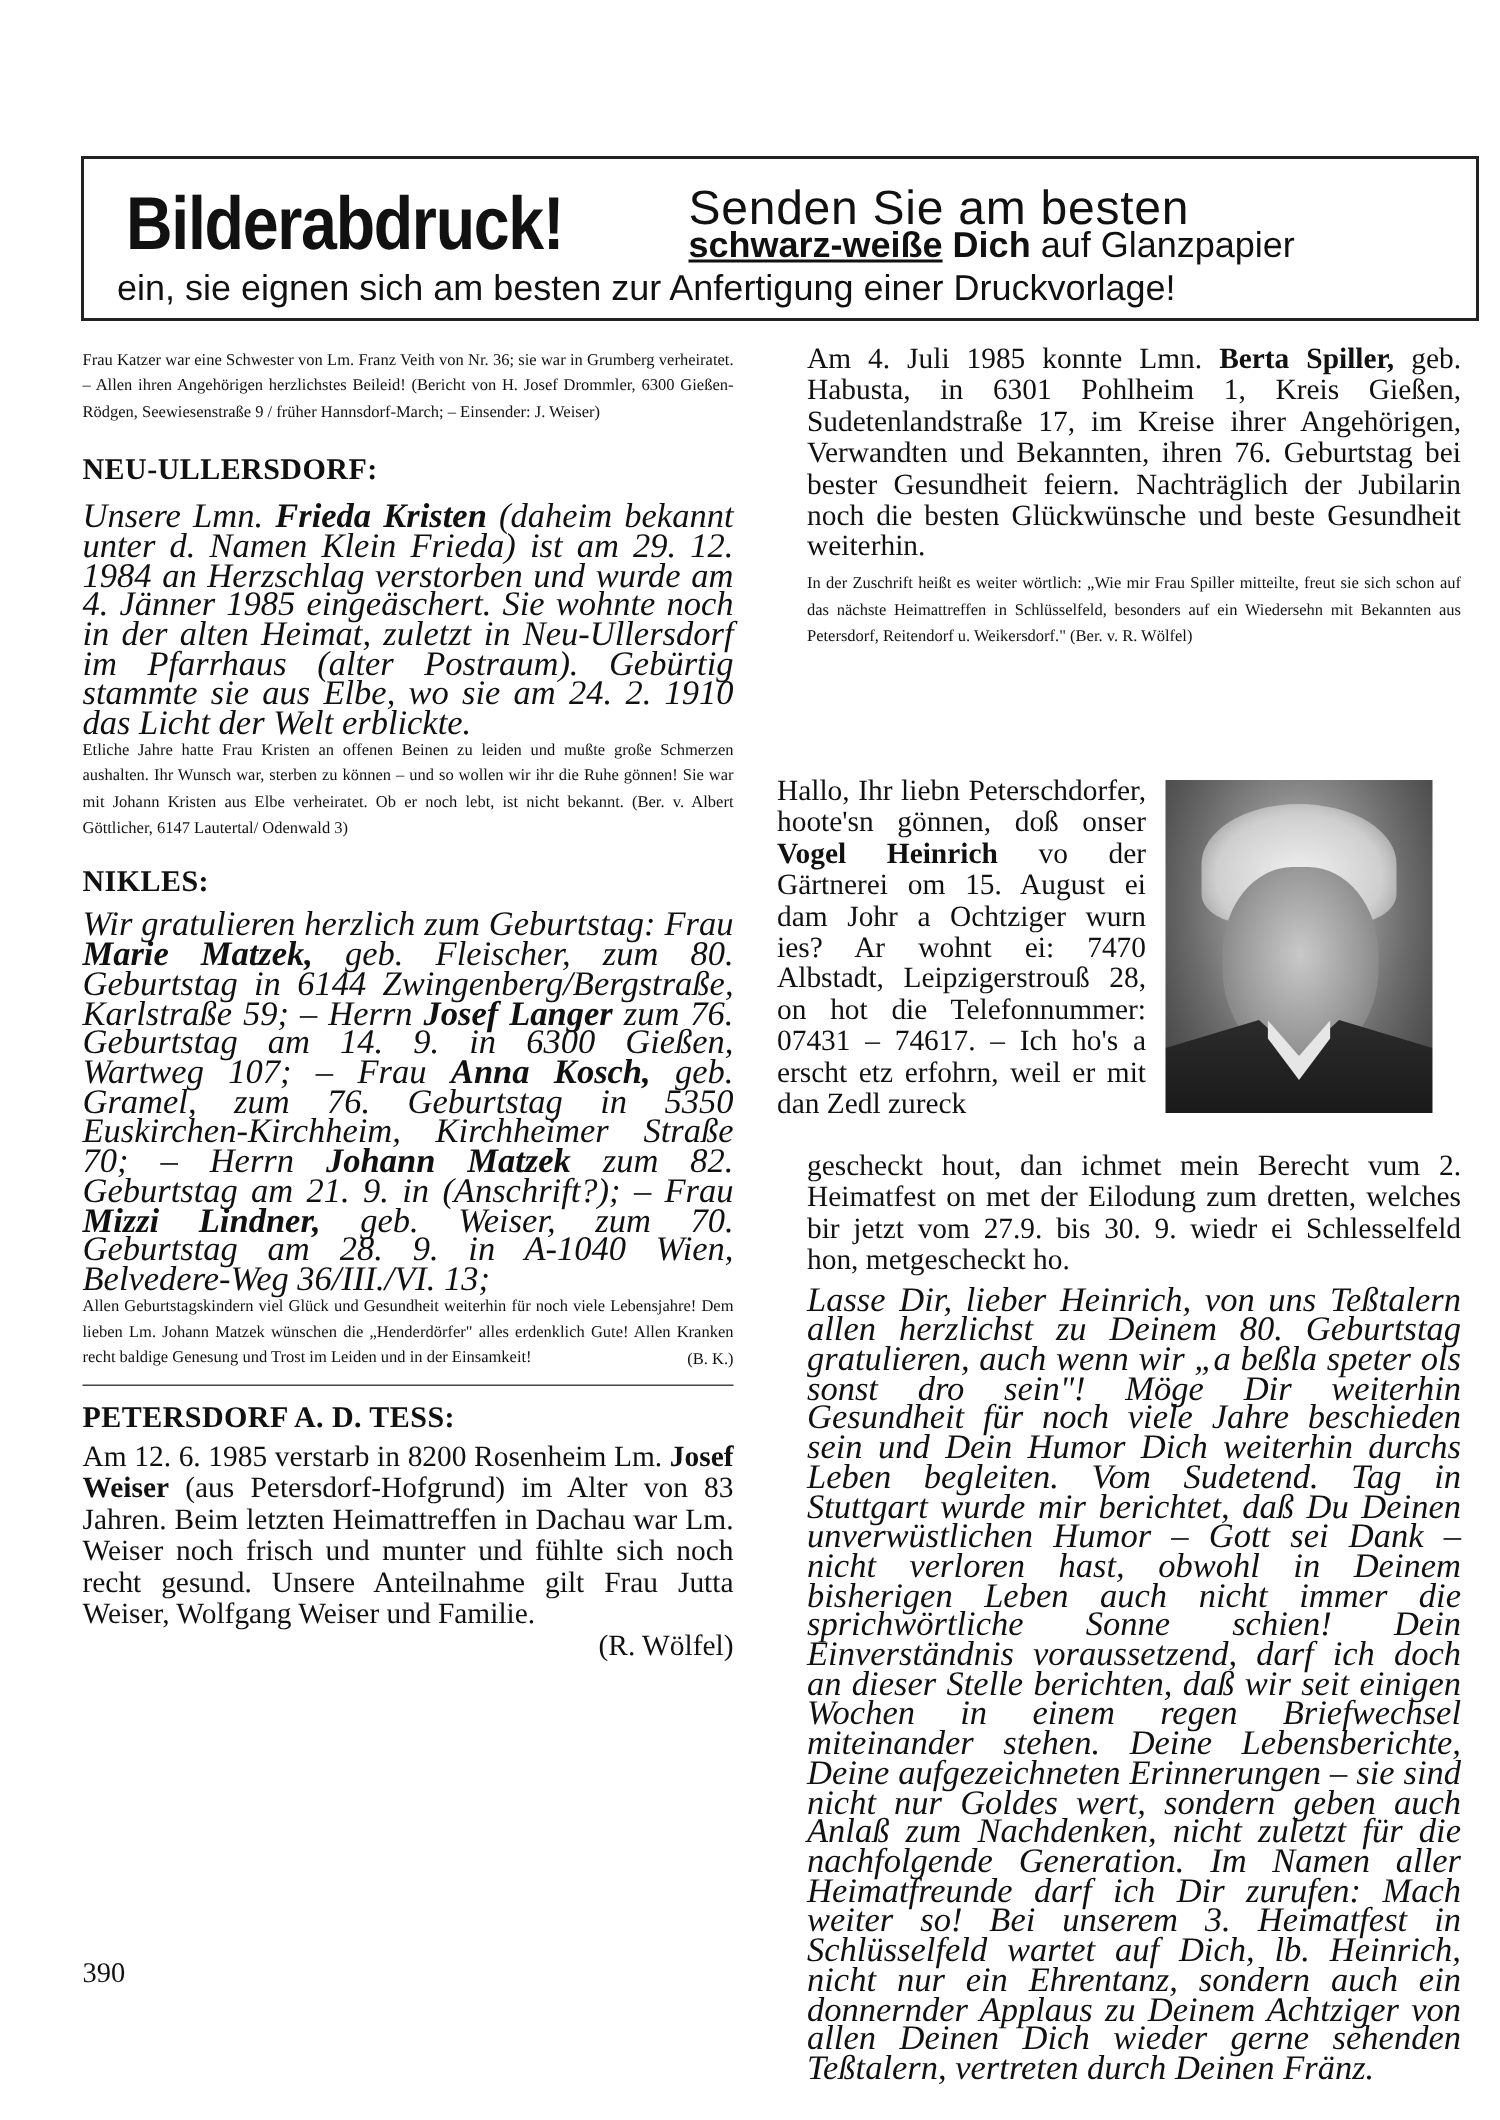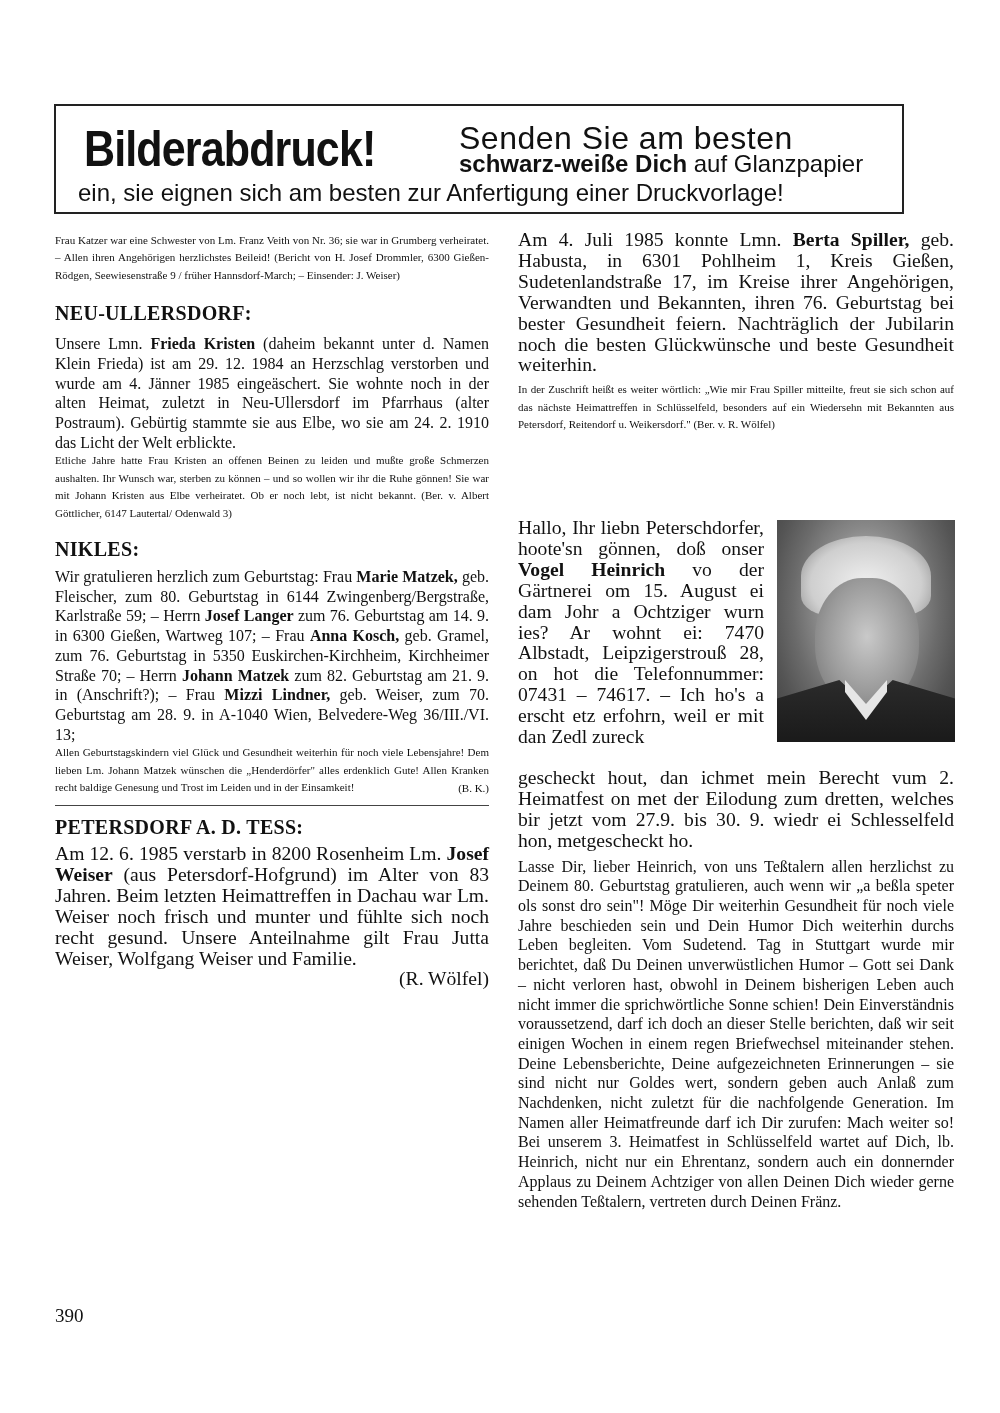--- a/index.html
+++ b/index.html
@@ -1,35 +1,35 @@
 <!DOCTYPE html>
 <html><head>
 <meta charset="utf-8">
 <style>
   html, body { margin:0; padding:0; background:#fff; }
   body { width:1000px; height:1413px; position:relative; overflow:hidden; color:#111;
          font-family:"DejaVu Serif", "Liberation Serif", serif; }
-  .banner { position:absolute; left:54px; top:104px; width:850px; height:110px;
+  .banner { position:absolute; left:54px; top:104px; width:932px; height:110px;
             border:2px solid #222; box-sizing:border-box;
             font-family:"Liberation Sans", sans-serif; }
   .banner .big { position:absolute; left:28px; top:14px; font-size:50px; font-weight:bold;
                  letter-spacing:-1px; transform:scaleX(0.86); transform-origin:left top;
                  font-family:"Liberation Sans", sans-serif; }
   .banner .l1 { position:absolute; left:403px; top:14px; font-size:32px; letter-spacing:0.5px; }
   .banner .l2 { position:absolute; left:403px; top:44px; font-size:24px; }
-  .banner .l2 .u { font-weight:bold; }
+  .banner .l2 .u { font-weight:bold; text-decoration:underline; }
   .banner .l2 .b { font-weight:bold; }
   .banner .l3 { position:absolute; left:22px; top:73px; font-size:24px; }
 
   .col { position:absolute; font-family:"Liberation Serif", serif; }
   .left { left:55px; width:434px; }
-  .right { left:518px; width:436px; }
+  .right { left:538px; width:436px; }
   p { margin:0; text-align:justify; }
   .small { font-size:11px; line-height:17.4px; }
-  .med { font-size:16px; line-height:19.7px; }
+  .med { font-size:23px; line-height:19.7px;font-style:italic; }
   .body { font-size:19.6px; line-height:20.9px; }
   h2 { margin:0; font-family:"Liberation Serif", serif; font-weight:bold; font-size:20px; letter-spacing:0.3px; }
   .right-align { text-align:right; }
   .photo { position:absolute; left:777px; top:520px; width:178px; height:222px;
            background:radial-gradient(ellipse at 50% 38%, #d8d8d8 0%, #b0b0b0 22%, #888 40%, #6b6b6b 58%, #555 75%, #3d3d3d 100%); }
   .photo .hair { position:absolute; left:24px; top:16px; width:130px; height:80px; border-radius:60% 60% 30% 30%;
                  background:radial-gradient(ellipse at 50% 60%, #f0f0f0, #cfcfcf 60%, rgba(200,200,200,0) 100%); }
   .photo .face { position:absolute; left:38px; top:58px; width:104px; height:130px; border-radius:45% 45% 48% 48%;
                  background:radial-gradient(ellipse at 50% 45%, #c9c9c9, #9a9a9a 55%, #6e6e6e 100%); }
   .photo .coat { position:absolute; left:0; bottom:0; width:178px; height:62px;

